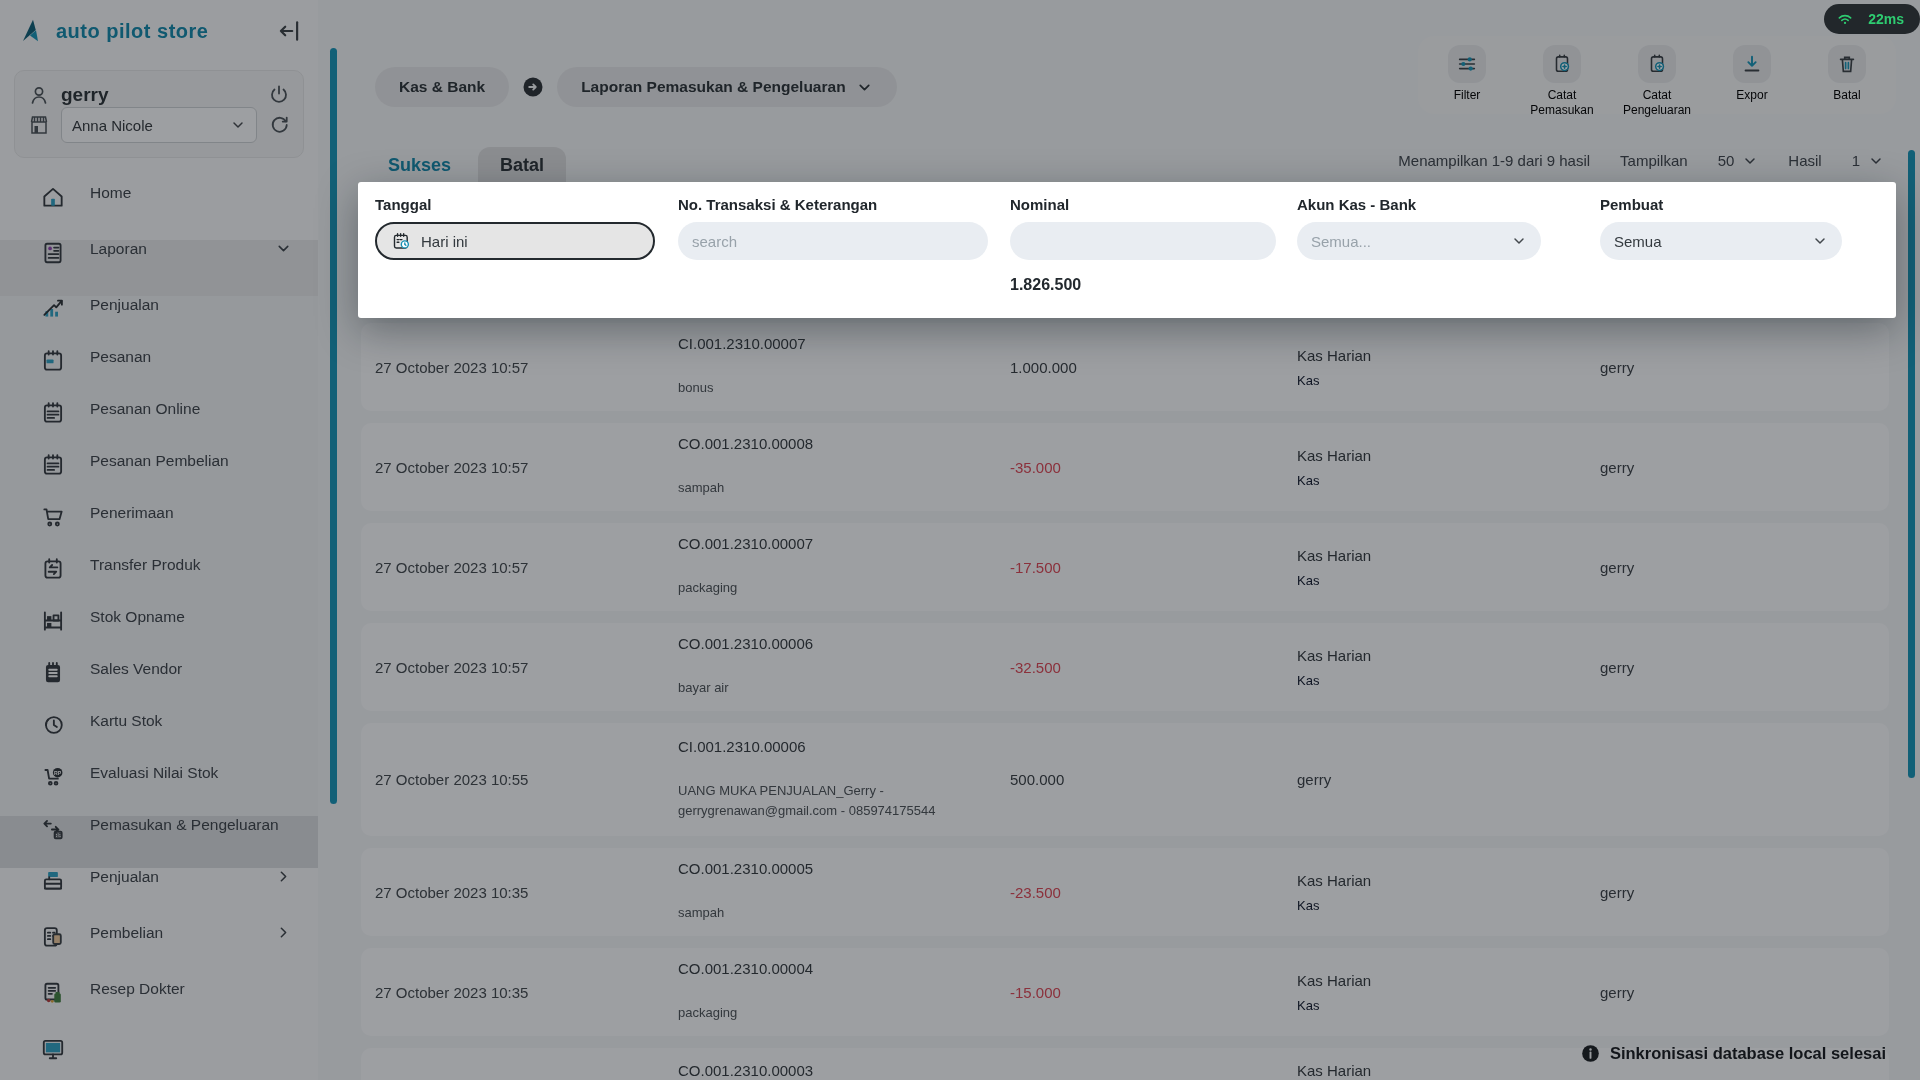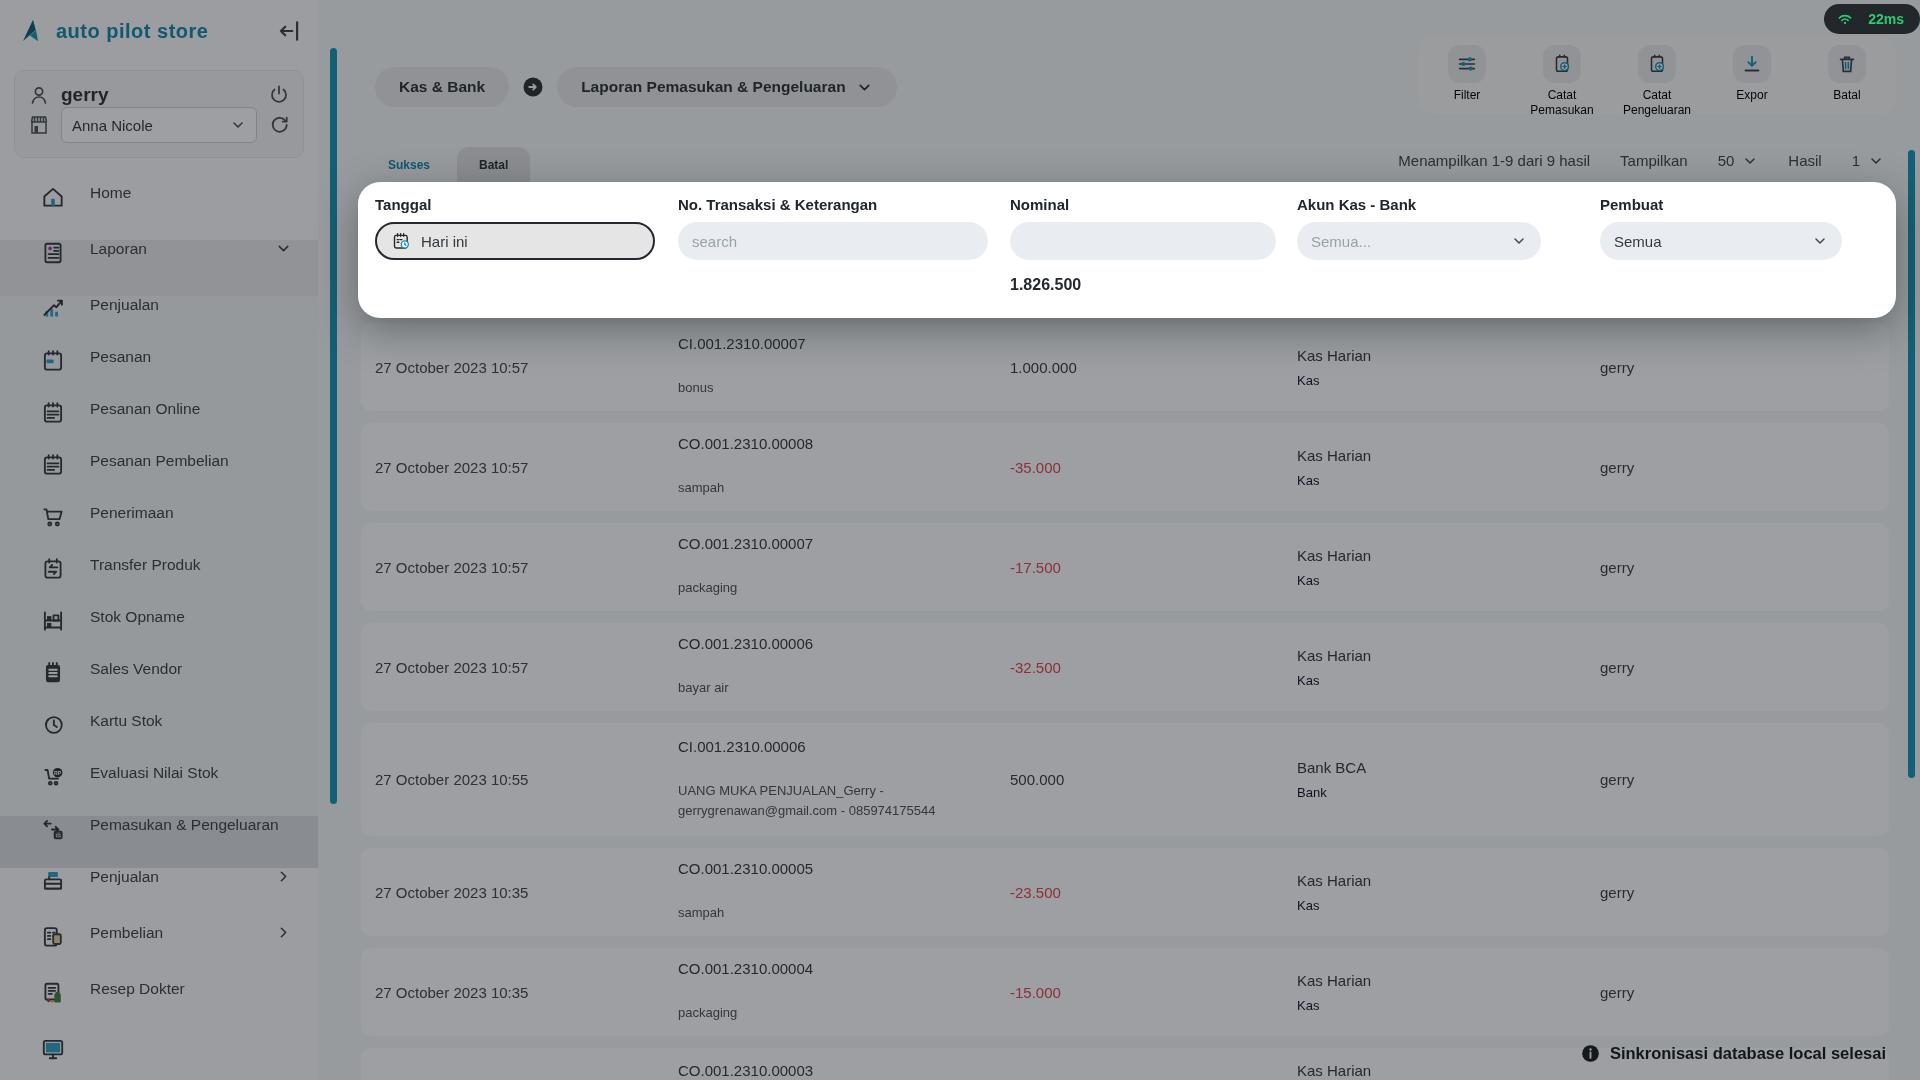--- a/index.html
+++ b/index.html
@@ -47,32 +47,32 @@
   .tbtn .tlabel { font-size:12px; color:#000000; line-height:1.25; }
 
   .latency-badge { position:absolute; right:0; top:4px; height:30px; background:#22272b; border-radius:15px;
     display:flex; align-items:center; gap:14px; padding:0 16px 0 12px; z-index:70; }
   .latency-badge .ico { width:18px; height:18px; }
   .latency-text { color:#2ecc71; font-size:14px; font-weight:700; }
 
   
   .tabs { position:absolute; left:366px; top:147px; display:flex; gap:5px; z-index:10; }
   .tab { height:36px; border-radius:12px 12px 0 0; display:flex; align-items:center; padding:0 22px;
-    font-size:12px; font-weight:700; cursor:pointer; }
+    font-size:18px; font-weight:700; cursor:pointer; }
   .tab.active { background:#eef1f3; color:#1286a8; }
   .tab.inactive { background:#d8dadc; color:#2b3237; }
   .pagination { position:absolute; right:36px; top:152px; display:flex; align-items:center; gap:30px;
     font-size:15px; color:#3e454c; z-index:10; }
   .pg-select { display:flex; align-items:center; gap:8px; cursor:pointer; }
   .pg-select .schev { width:16px; height:16px; color:#3e454c; }
 
   
   .overlay { position:fixed; inset:0; background:rgba(13,17,21,.38); z-index:50; }
   .filter-card { position:absolute; left:358px; top:182px; width:1538px; height:136px; background:#ffffff;
-    border-radius:22px; box-shadow:0 12px 40px rgba(10,20,30,.38); z-index:60; }
+    border-radius:3px; box-shadow:0 12px 40px rgba(10,20,30,.38); z-index:60; }
   .fcol { position:absolute; top:14px; }
   .fcol.c1 { left:17px;  width:280px; }
   .fcol.c2 { left:320px; width:310px; }
   .fcol.c3 { left:652px; width:266px; }
   .fcol.c4 { left:939px; width:244px; }
   .fcol.c5 { left:1242px; width:242px; }
   .flabel { font-size:15px; font-weight:700; color:#21272c; margin-bottom:9px; }
   .finput { height:38px; border-radius:19px; display:flex; align-items:center; gap:9px; padding:0 14px;
     font-size:15px; background:#e9edf2; color:#33393e; border:none; width:100%; cursor:pointer; }
   .finput.focused { background:#e5e5e5; border:2px solid #23292e; }
@@ -540,24 +540,20 @@
       </div>
       <div class="c creator">gerry</div>
     </div>
     <div class="trow tall">
       <div class="c date">27 October 2023 10:55</div>
       <div class="c">
         <div class="code">CI.001.2310.00006</div>
         <div class="desc">UANG MUKA PENJUALAN_Gerry - gerrygrenawan@gmail.com - 085974175544</div>
       </div>
       <div class="c amt">500.000</div>
-      <div class="c">
-        <div class="aname">Bank BCA</div>
-        <div class="atype">Bank</div>
-      </div>
       <div class="c creator">gerry</div>
     </div>
     <div class="trow">
       <div class="c date">27 October 2023 10:35</div>
       <div class="c">
         <div class="code">CO.001.2310.00005</div>
         <div class="desc">sampah</div>
       </div>
       <div class="c amt neg">-23.500</div>
       <div class="c">

